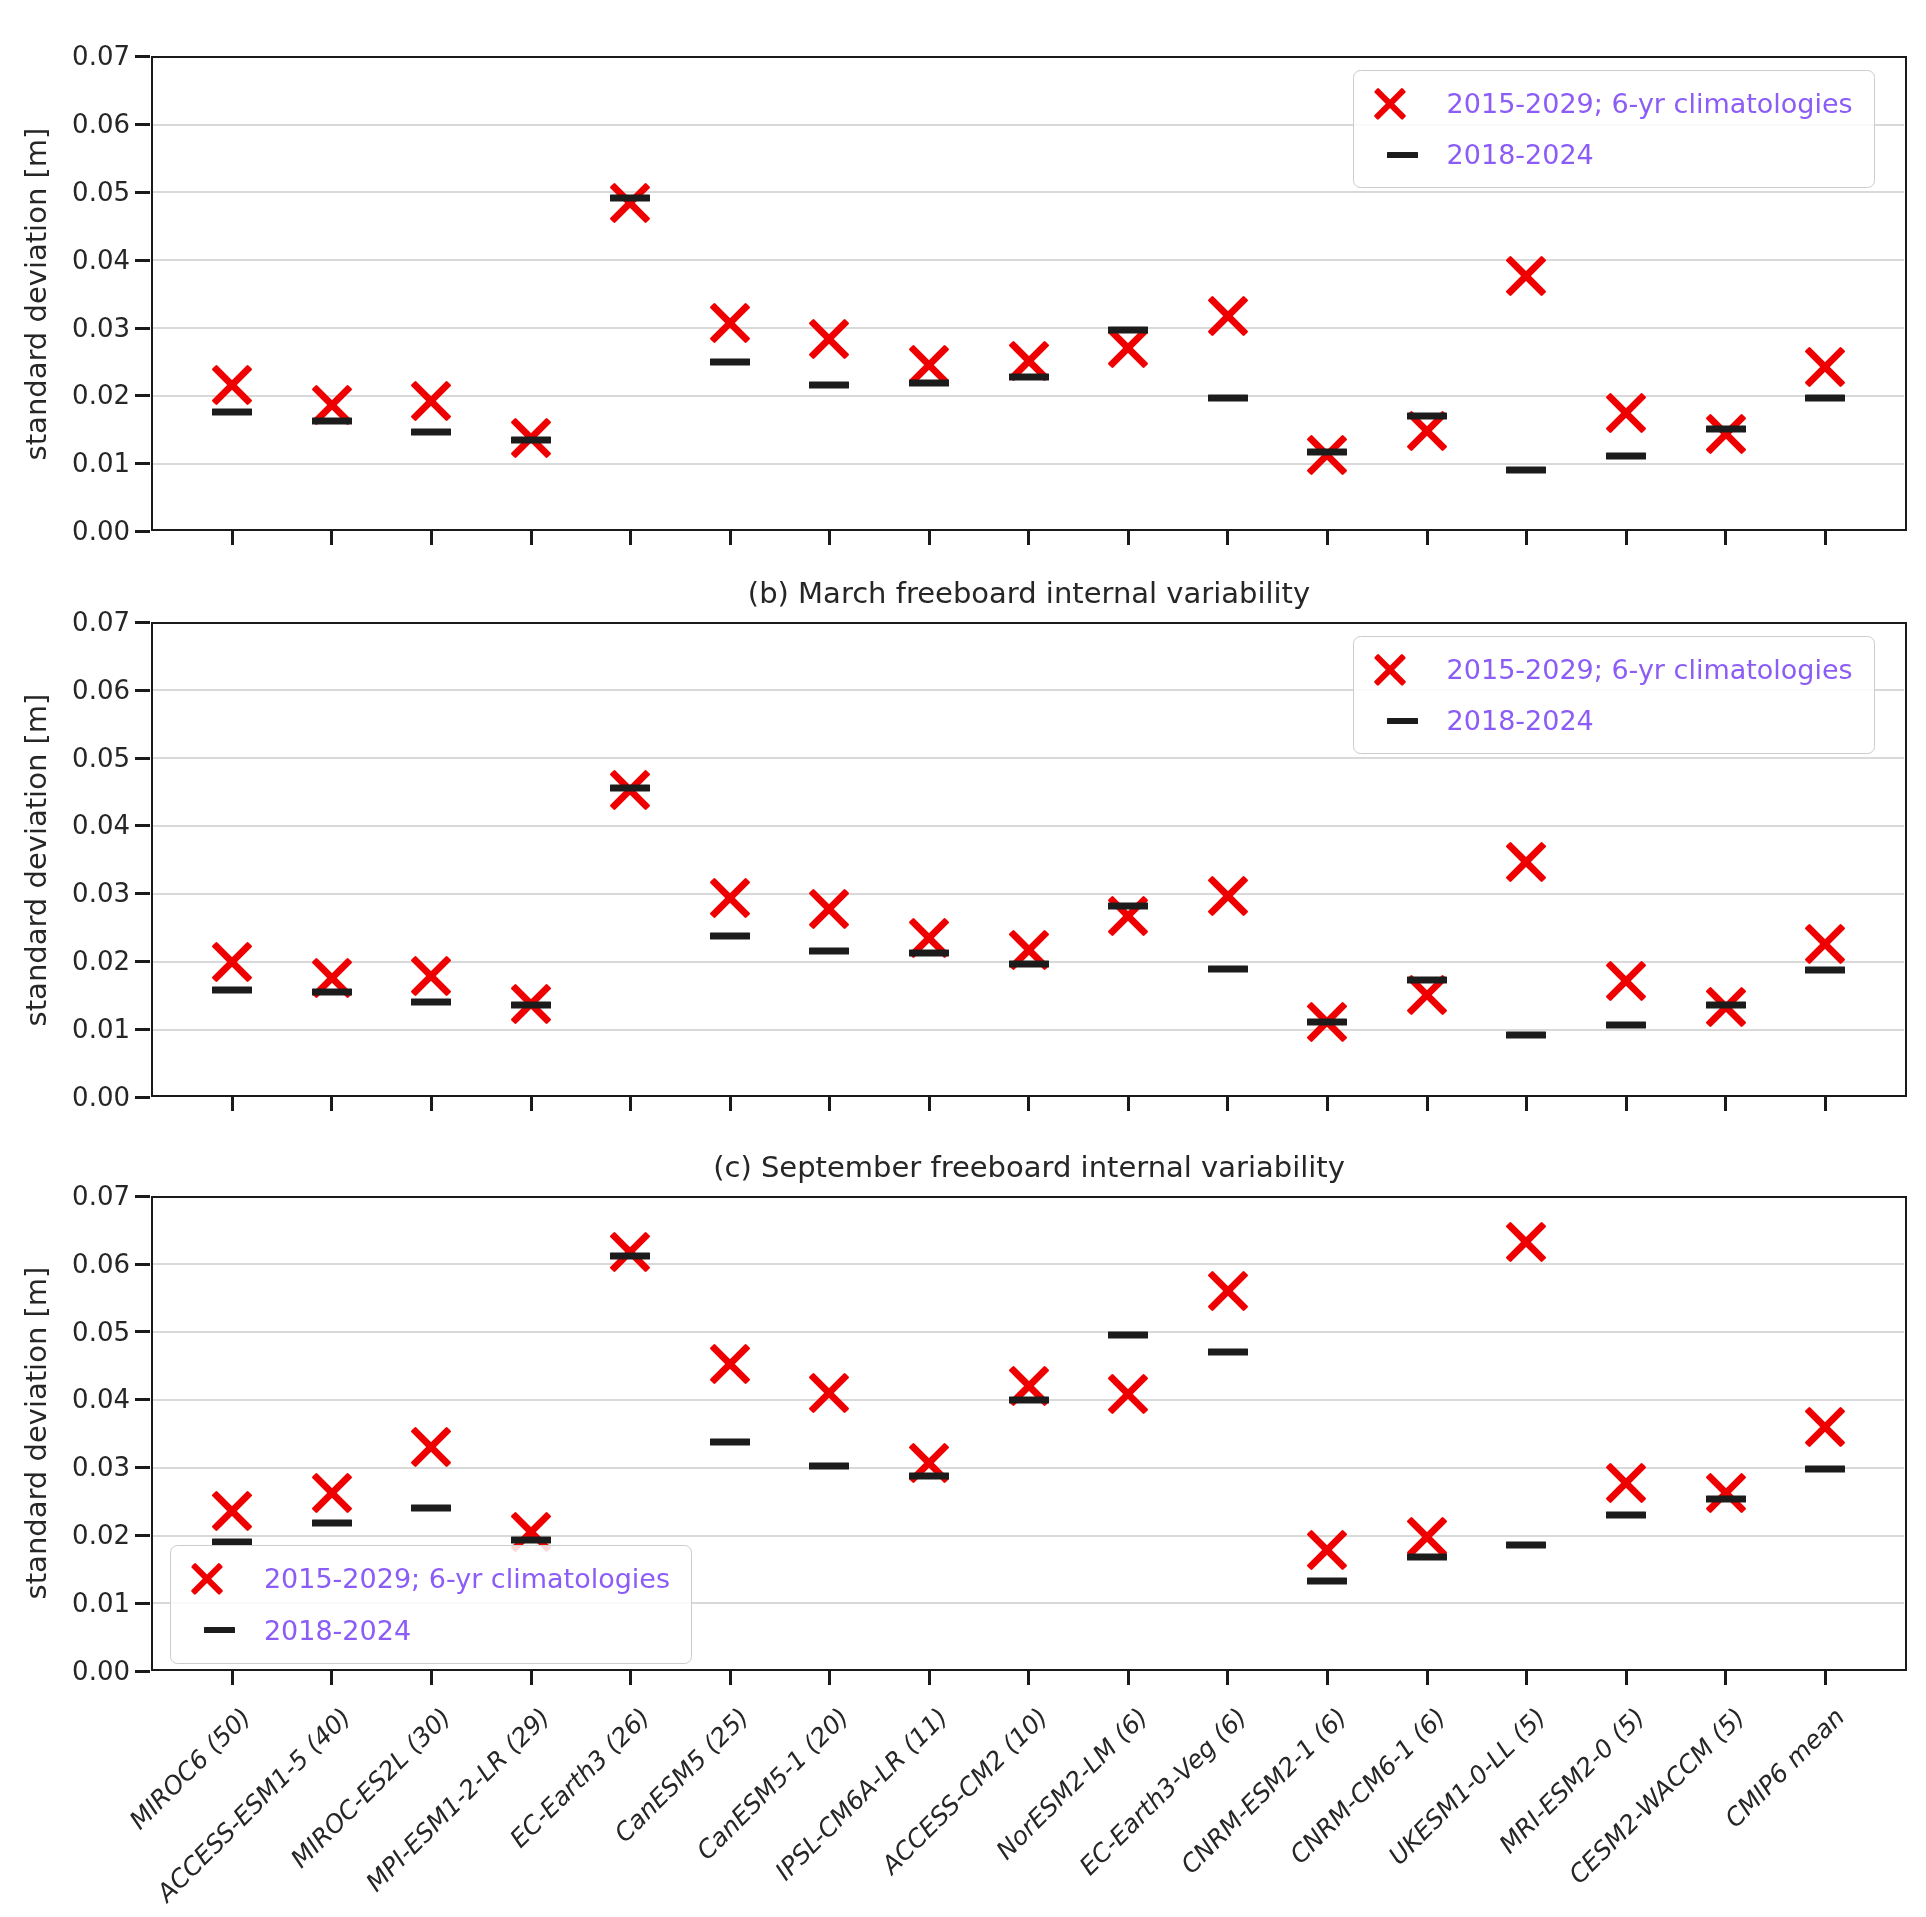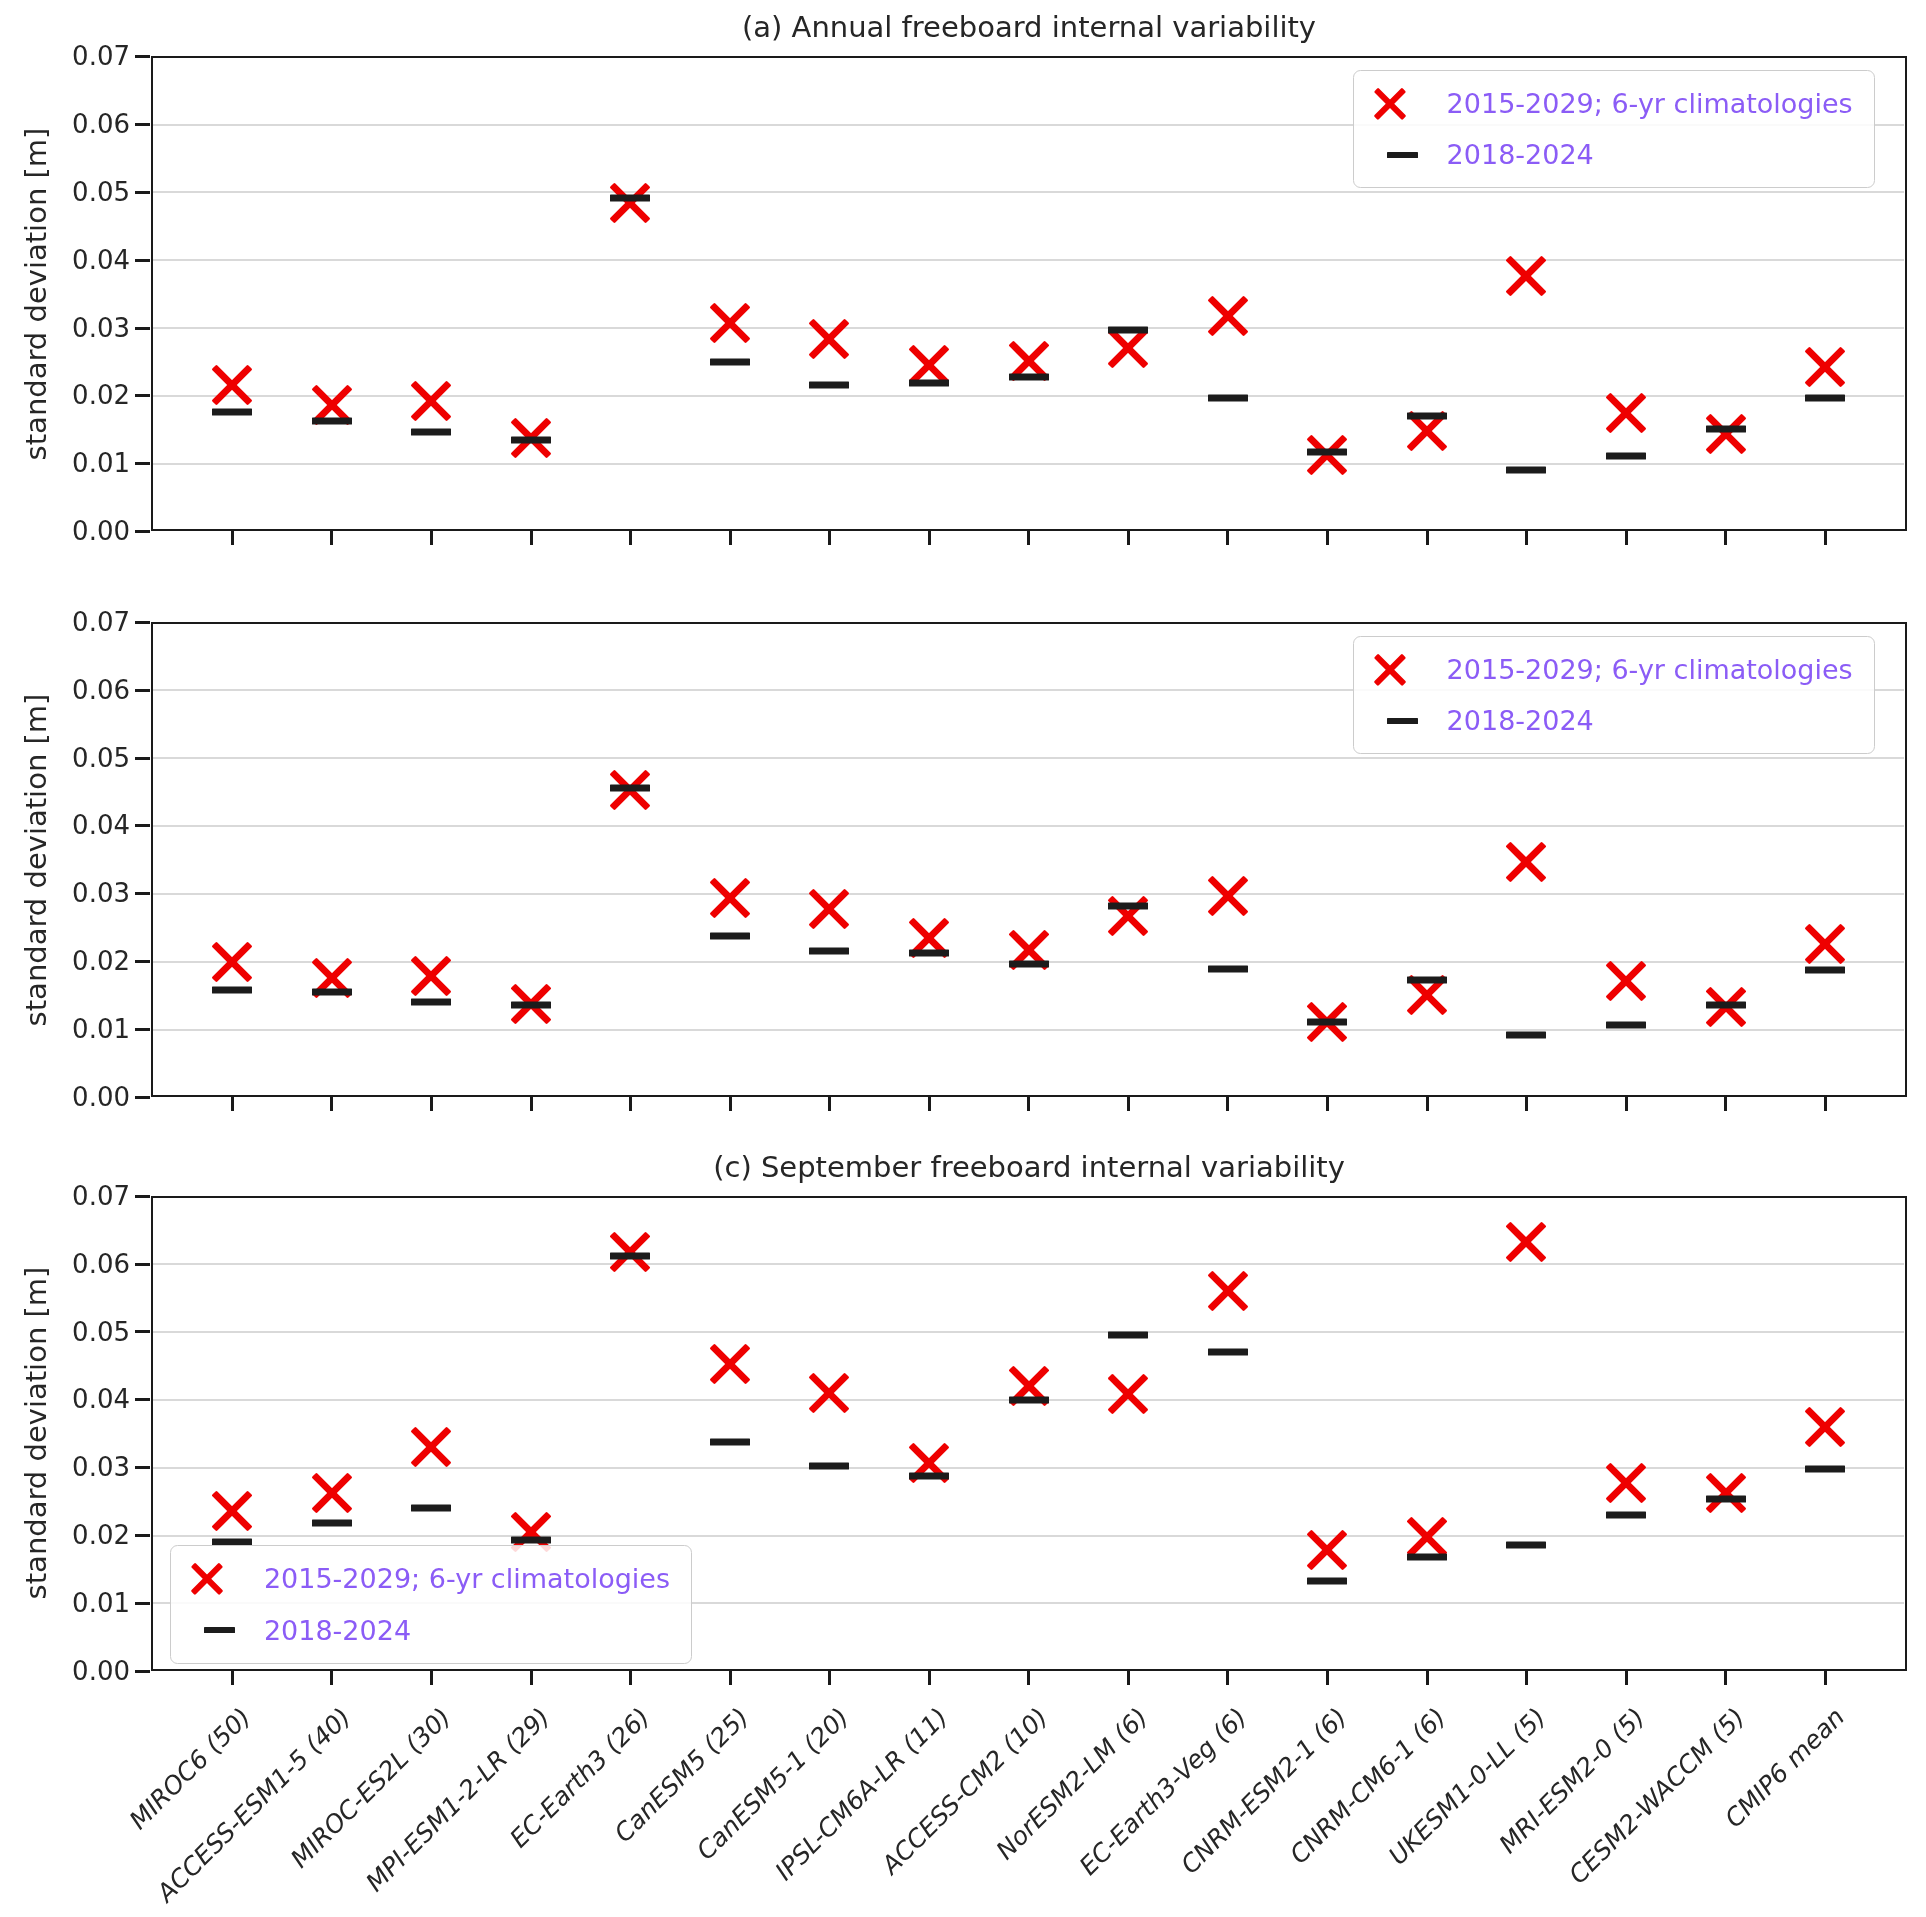--- a/index.html
+++ b/index.html
@@ -31,21 +31,20 @@
   .legend-marker-cell .xmark.sm{position:static;transform:none;display:block;}
   .legend-marker-cell .xmark.sm::before,.legend-marker-cell .xmark.sm::after{left:15px;top:15px;}
   .legend-label{font-size:27px;color:#8b5cf6;white-space:nowrap;margin-left:17.6px;}
   .xcat-label{position:absolute;width:753px;text-align:right;font-size:25px;font-style:italic;color:#262626;
               white-space:nowrap;transform-origin:100% 0;transform:translate(3.8px,6.3px) rotate(-45deg);}
 </style>
 </head>
 <body>
 
 <div id="page">
-  <div class="panel-title" style="left:1029px;top:10px;">(a)  Annual freeboard internal variability</div>
   <div id="panel-a" style="position: absolute; left: 0px; top: 0px; width: 1926px; height: 1917px; pointer-events: none;">
       <div class="plot-area" style="left: 151px; top: 56px; width: 1756px; height: 475px;"></div>
       <div class="gridline" style="left: 153px; width: 1751px; top: 463px; background: rgb(217, 217, 217);"></div>
       <div class="gridline" style="left: 153px; width: 1751px; top: 395px; background: rgb(217, 217, 217);"></div>
       <div class="gridline" style="left: 153px; width: 1751px; top: 327px; background: rgb(217, 217, 217);"></div>
       <div class="gridline" style="left: 153px; width: 1751px; top: 259px; background: rgb(217, 217, 217);"></div>
       <div class="gridline" style="left: 153px; width: 1751px; top: 191px; background: rgb(217, 217, 217);"></div>
       <div class="gridline" style="left: 153px; width: 1751px; top: 124px; background: rgb(217, 217, 217);"></div>
       <div class="ytick" style="left: 135px; top: 530px;"></div>
       <div class="ytick-label" style="left: 30px; top: 518px;">0.00</div>
@@ -126,20 +125,21 @@
           <div class="legend-item">
             <div class="legend-marker-cell">
               <div class="dashmark sm" style="background: rgb(28, 28, 28);"></div>
             </div>
             <div class="legend-label">2018-2024</div>
           </div>
         </div>
       </div>
     </div>
 
+  <div class="panel-title" style="left:1029px;top:576px;">(b)  March freeboard internal variability</div>
   <div id="panel-b" style="position: absolute; left: 0px; top: 0px; width: 1926px; height: 1917px; pointer-events: none;">
       <div class="plot-area" style="left: 151px; top: 622px; width: 1756px; height: 475px;"></div>
       <div class="gridline" style="left: 153px; width: 1751px; top: 1029px; background: rgb(217, 217, 217);"></div>
       <div class="gridline" style="left: 153px; width: 1751px; top: 961px; background: rgb(217, 217, 217);"></div>
       <div class="gridline" style="left: 153px; width: 1751px; top: 893px; background: rgb(217, 217, 217);"></div>
       <div class="gridline" style="left: 153px; width: 1751px; top: 825px; background: rgb(217, 217, 217);"></div>
       <div class="gridline" style="left: 153px; width: 1751px; top: 757px; background: rgb(217, 217, 217);"></div>
       <div class="gridline" style="left: 153px; width: 1751px; top: 689px; background: rgb(217, 217, 217);"></div>
       <div class="ytick" style="left: 135px; top: 1096px;"></div>
       <div class="ytick-label" style="left: 30px; top: 1084px;">0.00</div>

